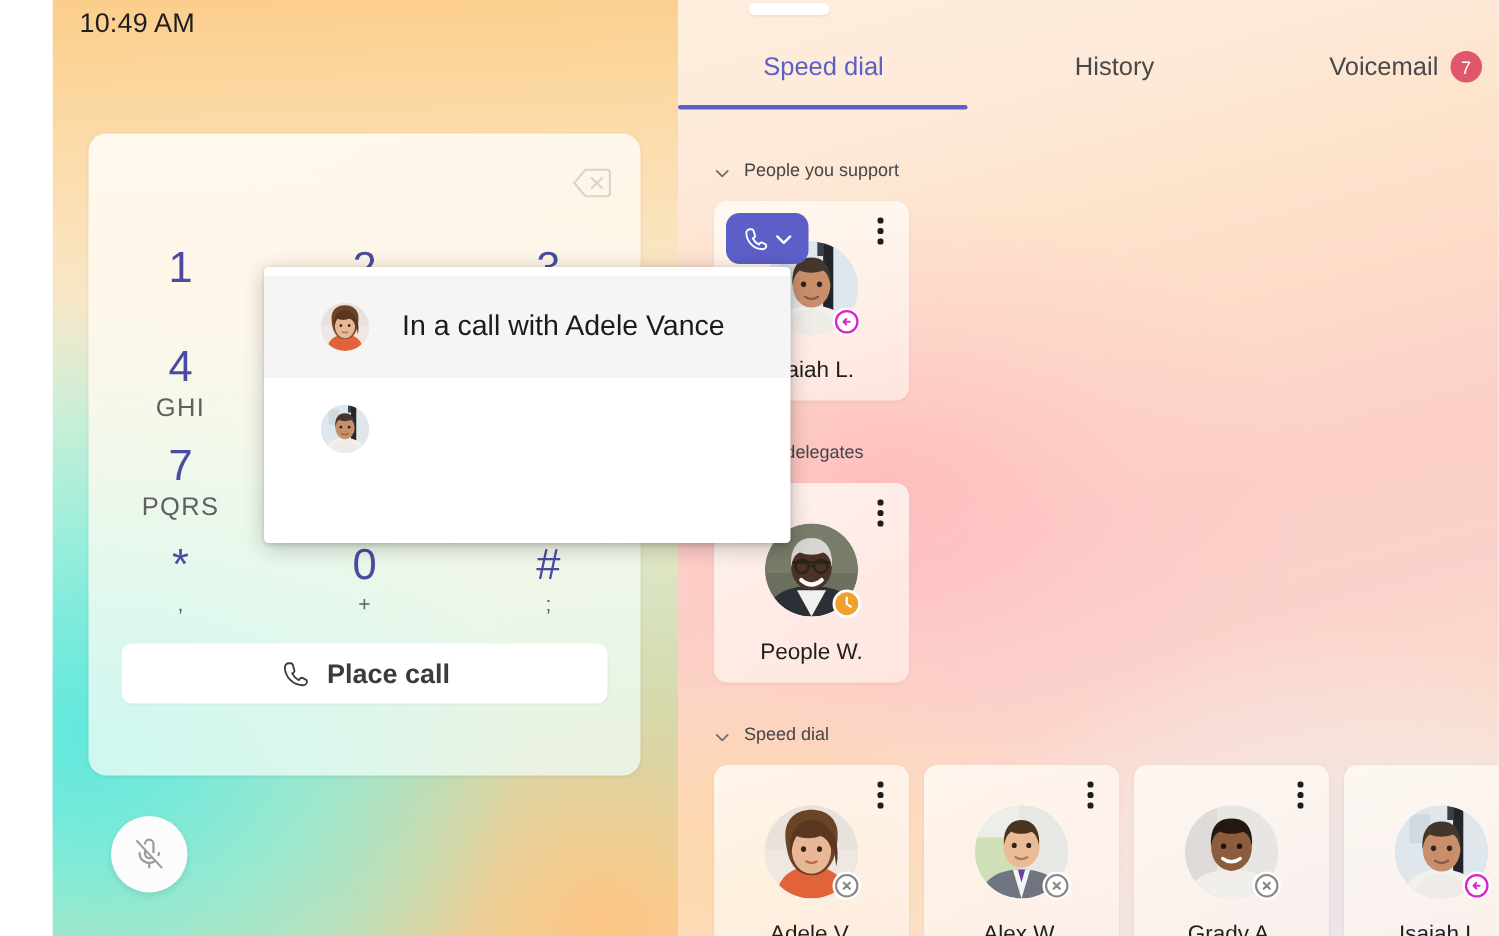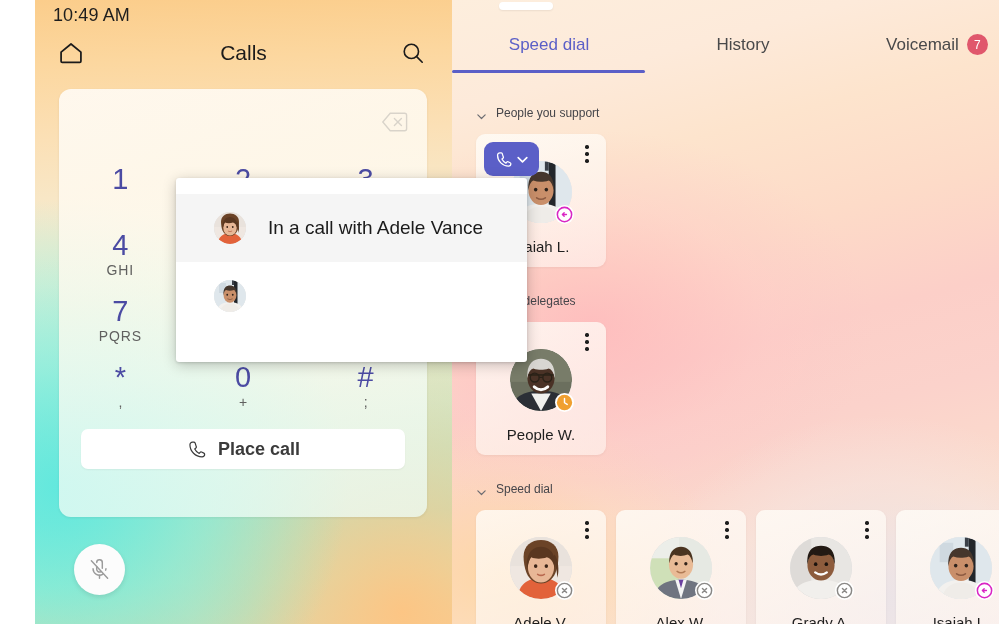--- a/index.html
+++ b/index.html
@@ -102,21 +102,21 @@
     cursor: pointer;
     user-select: none;
   }
   .key-digit {
     font-size: 29px;
     color: #4b4ba3;
     line-height: 30px;
     font-weight: 400;
   }
   .key-letters {
-    font-size: 14px;
+    font-size: 17px;
     color: #60605f;
     letter-spacing: 0.9px;
     margin-top: 2px;
     height: 13px;
   }
   .key-sym {
     font-size: 14px;
     color: #60605f;
     margin-top: 2px;
     height: 13px;
@@ -287,21 +287,21 @@
   
   #popup-menu {
     position: absolute;
     left: 141px; top: 178px;
     width: 351px; height: 184px;
     background: #ffffff;
     border-radius: 3px;
     box-shadow: 0 3px 14px rgba(0,0,0,0.22), 0 1px 3px rgba(0,0,0,0.14);
     z-index: 50;
     overflow: hidden;
-    padding-top: 16px;
+    padding-top: 6px;
   }
   .menu-item {
     height: 68px;
     display: flex; align-items: center;
     padding-left: 38px;
     gap: 22px;
     cursor: pointer;
   }
   .menu-item.highlight { background: #f5f5f5; }
   .menu-avatar {
@@ -318,34 +318,20 @@
 <body>
 
 <div id="app">
 
   <div id="left-pane">
 
     <div id="status-bar">
       <span id="status-time">10:49 AM</span>
     </div>
 
-    <div id="left-header">
-      <div id="home-btn">
-        <svg width="28" height="28" viewBox="0 0 24 24" fill="none" stroke="#1b1b1b" stroke-width="1.5" stroke-linecap="round" stroke-linejoin="round">
-          <path d="M3.5 11.2 12 4.3l8.5 6.9V19a1 1 0 0 1-1 1h-15a1 1 0 0 1-1-1z"></path>
-        </svg>
-      </div>
-      <div id="calls-title">Calls</div>
-      <div id="search-btn">
-        <svg width="26" height="26" viewBox="0 0 24 24" fill="none" stroke="#1b1b1b" stroke-width="1.5" stroke-linecap="round">
-          <circle cx="10.5" cy="10.5" r="6.6"></circle>
-          <line x1="15.4" y1="15.4" x2="20.5" y2="20.5"></line>
-        </svg>
-      </div>
-    </div>
 
     <div id="dial-card">
       <div id="dial-display">
         <div id="backspace-btn">
           <svg width="30" height="26" viewBox="0 0 30 26" fill="none" stroke="#8c8c8c" stroke-width="1.4" stroke-linecap="round">
             <path d="M10.2 4.2h14.4a2 2 0 0 1 2 2v13.6a2 2 0 0 1-2 2H10.2L2.8 13z"></path>
             <line x1="14.4" y1="9.6" x2="21.4" y2="16.4"></line>
             <line x1="21.4" y1="9.6" x2="14.4" y2="16.4"></line>
           </svg>
         </div>

